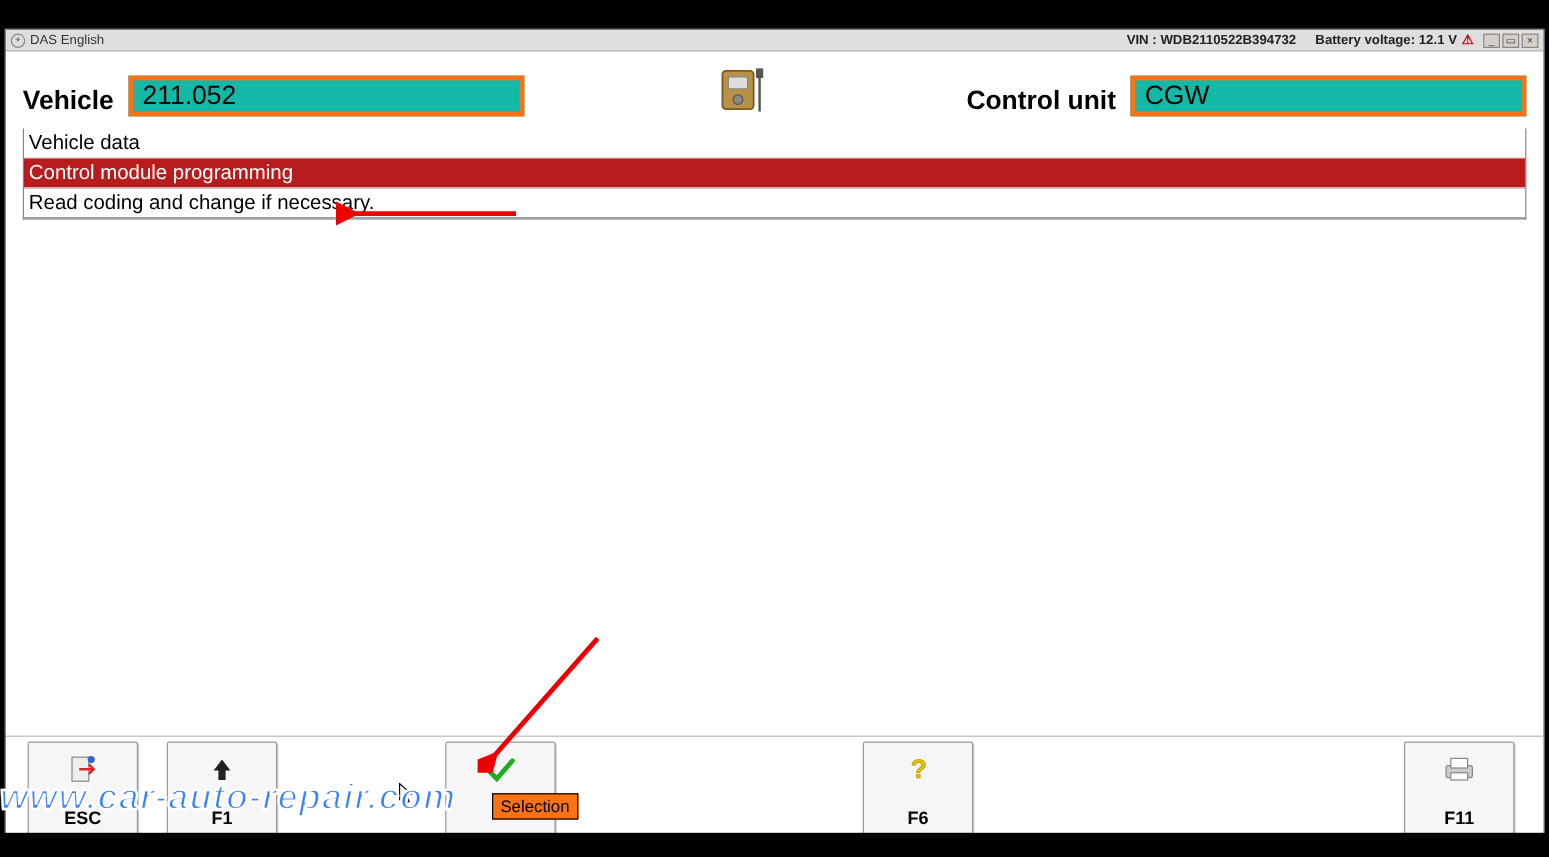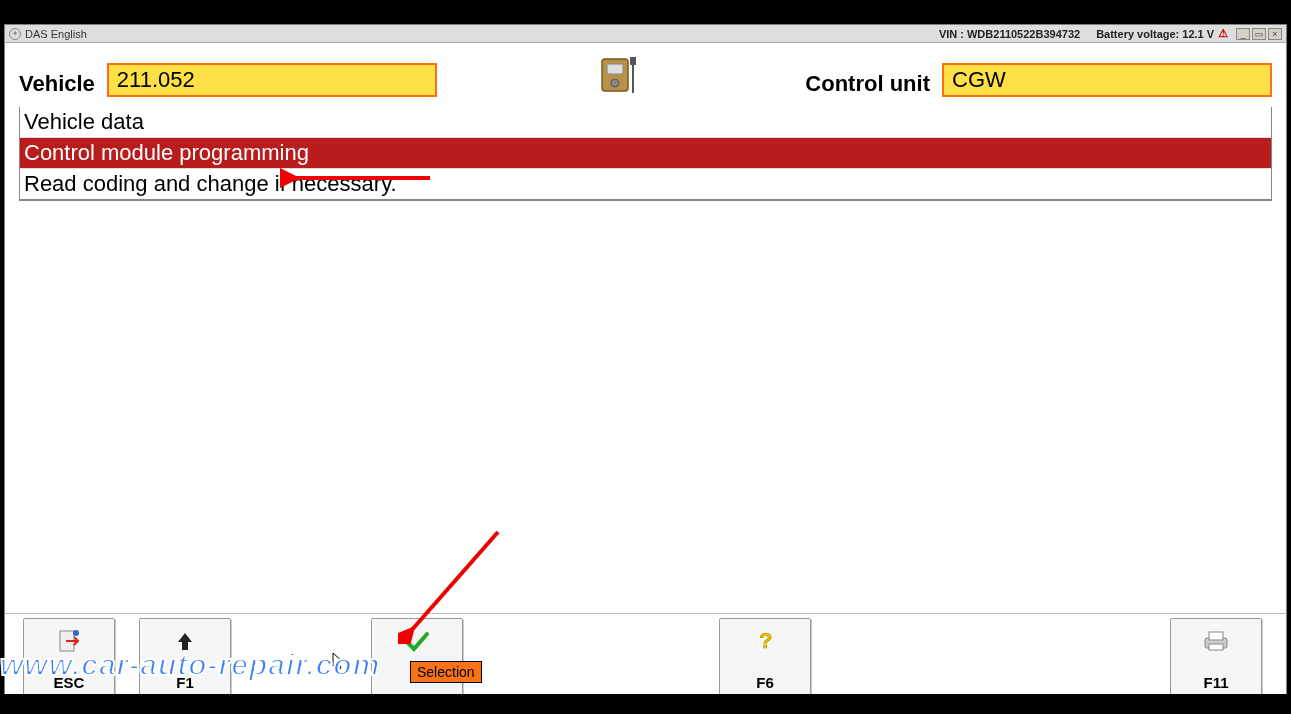--- a/index.html
+++ b/index.html
@@ -9,28 +9,28 @@
   .app-window { position: absolute; top: 24px; left: 4px; right: 4px; bottom: 16px; background: #d4d0c8; border: 1px solid #808080; }
   .titlebar { height: 18px; background: #dedede; border-bottom: 1px solid #aaa; display: flex; align-items: center; font-size: 11px; color: #333; padding: 0 4px; }
   .titlebar .mb-icon { width: 12px; height: 12px; border: 1px solid #888; border-radius: 50%; margin-right: 4px; display: flex; align-items: center; justify-content: center; font-size: 8px; color: #888; }
   .titlebar .spacer { flex: 1; }
   .titlebar .right-info { font-size: 11px; font-weight: bold; color: #222; white-space: nowrap; }
   .win-btns { display: flex; gap: 2px; margin-left: 8px; }
   .win-btn { width: 14px; height: 12px; background: #d4d0c8; border: 1px solid #888; font-size: 9px; line-height: 10px; text-align: center; color: #444; cursor: pointer; }
   .content { position: absolute; top: 18px; left: 0; right: 0; bottom: 0; background: #fff; }
   .header-row { display: flex; align-items: flex-end; padding: 10px 14px 4px 14px; gap: 12px; }
   .header-row .lbl { font-size: 22px; font-weight: bold; }
-  .header-row .field { border: 2px solid #f97316; background: #fde047; height: 34px; font-size: 22px; padding: 2px 8px; display: flex; align-items: center; }
+  .header-row .field { border: 4px solid #f97316; background: #14b8a6; height: 34px; font-size: 22px; padding: 2px 8px; display: flex; align-items: center; }
   .vehicle-field { width: 330px; }
   .cu-field { width: 330px; }
   .center-icon { flex: 1; display: flex; justify-content: center; }
   .page-title-wrap { margin: 6px 14px 0 14px; border: 1px solid #888; background: #fff; padding: 4px 6px; }
   .page-title { font-size: 24px; }
   .list { margin: 6px 14px 0 14px; border: 1px solid #888; border-top: none; }
-  .list-item { font-size: 22px; padding: 2px 4px; border-bottom: 1px solid #ddd; cursor: pointer; }
+  .list-item { font-size: 17px; padding: 2px 4px; border-bottom: 1px solid #ddd; cursor: pointer; }
   .list-item:last-child { border-bottom: 1px solid #888; }
   .list-item.selected { background: #b91c1c; color: #fff; }
   .fkey-bar { position: absolute; left: 0; right: 0; bottom: 0; height: 84px; border-top: 1px solid #bbb; display: flex; align-items: flex-start; padding: 4px 0 0 0; background: #fff; }
   .fkey { width: 92px; height: 80px; border: 1px solid #999; border-radius: 2px; background: #f6f6f6; margin-left: 24px; display: flex; flex-direction: column; align-items: center; justify-content: space-between; padding: 8px 0 6px 0; cursor: pointer; box-shadow: 1px 1px 0 #ccc; position: relative; }
   .fkey.f1 { margin-left: 18px; }
   .fkey .icon { height: 28px; display: flex; align-items: center; justify-content: center; }
   .fkey .label { font-size: 15px; font-weight: bold; }
   .fkey-spacer { flex: 1; }
   .tooltip { position: absolute; top: 42px; left: 38px; background: #f97316; border: 1px solid #000; font-size: 14px; padding: 2px 6px; white-space: nowrap; z-index: 10; }
   .arrow { position: absolute; pointer-events: none; }

